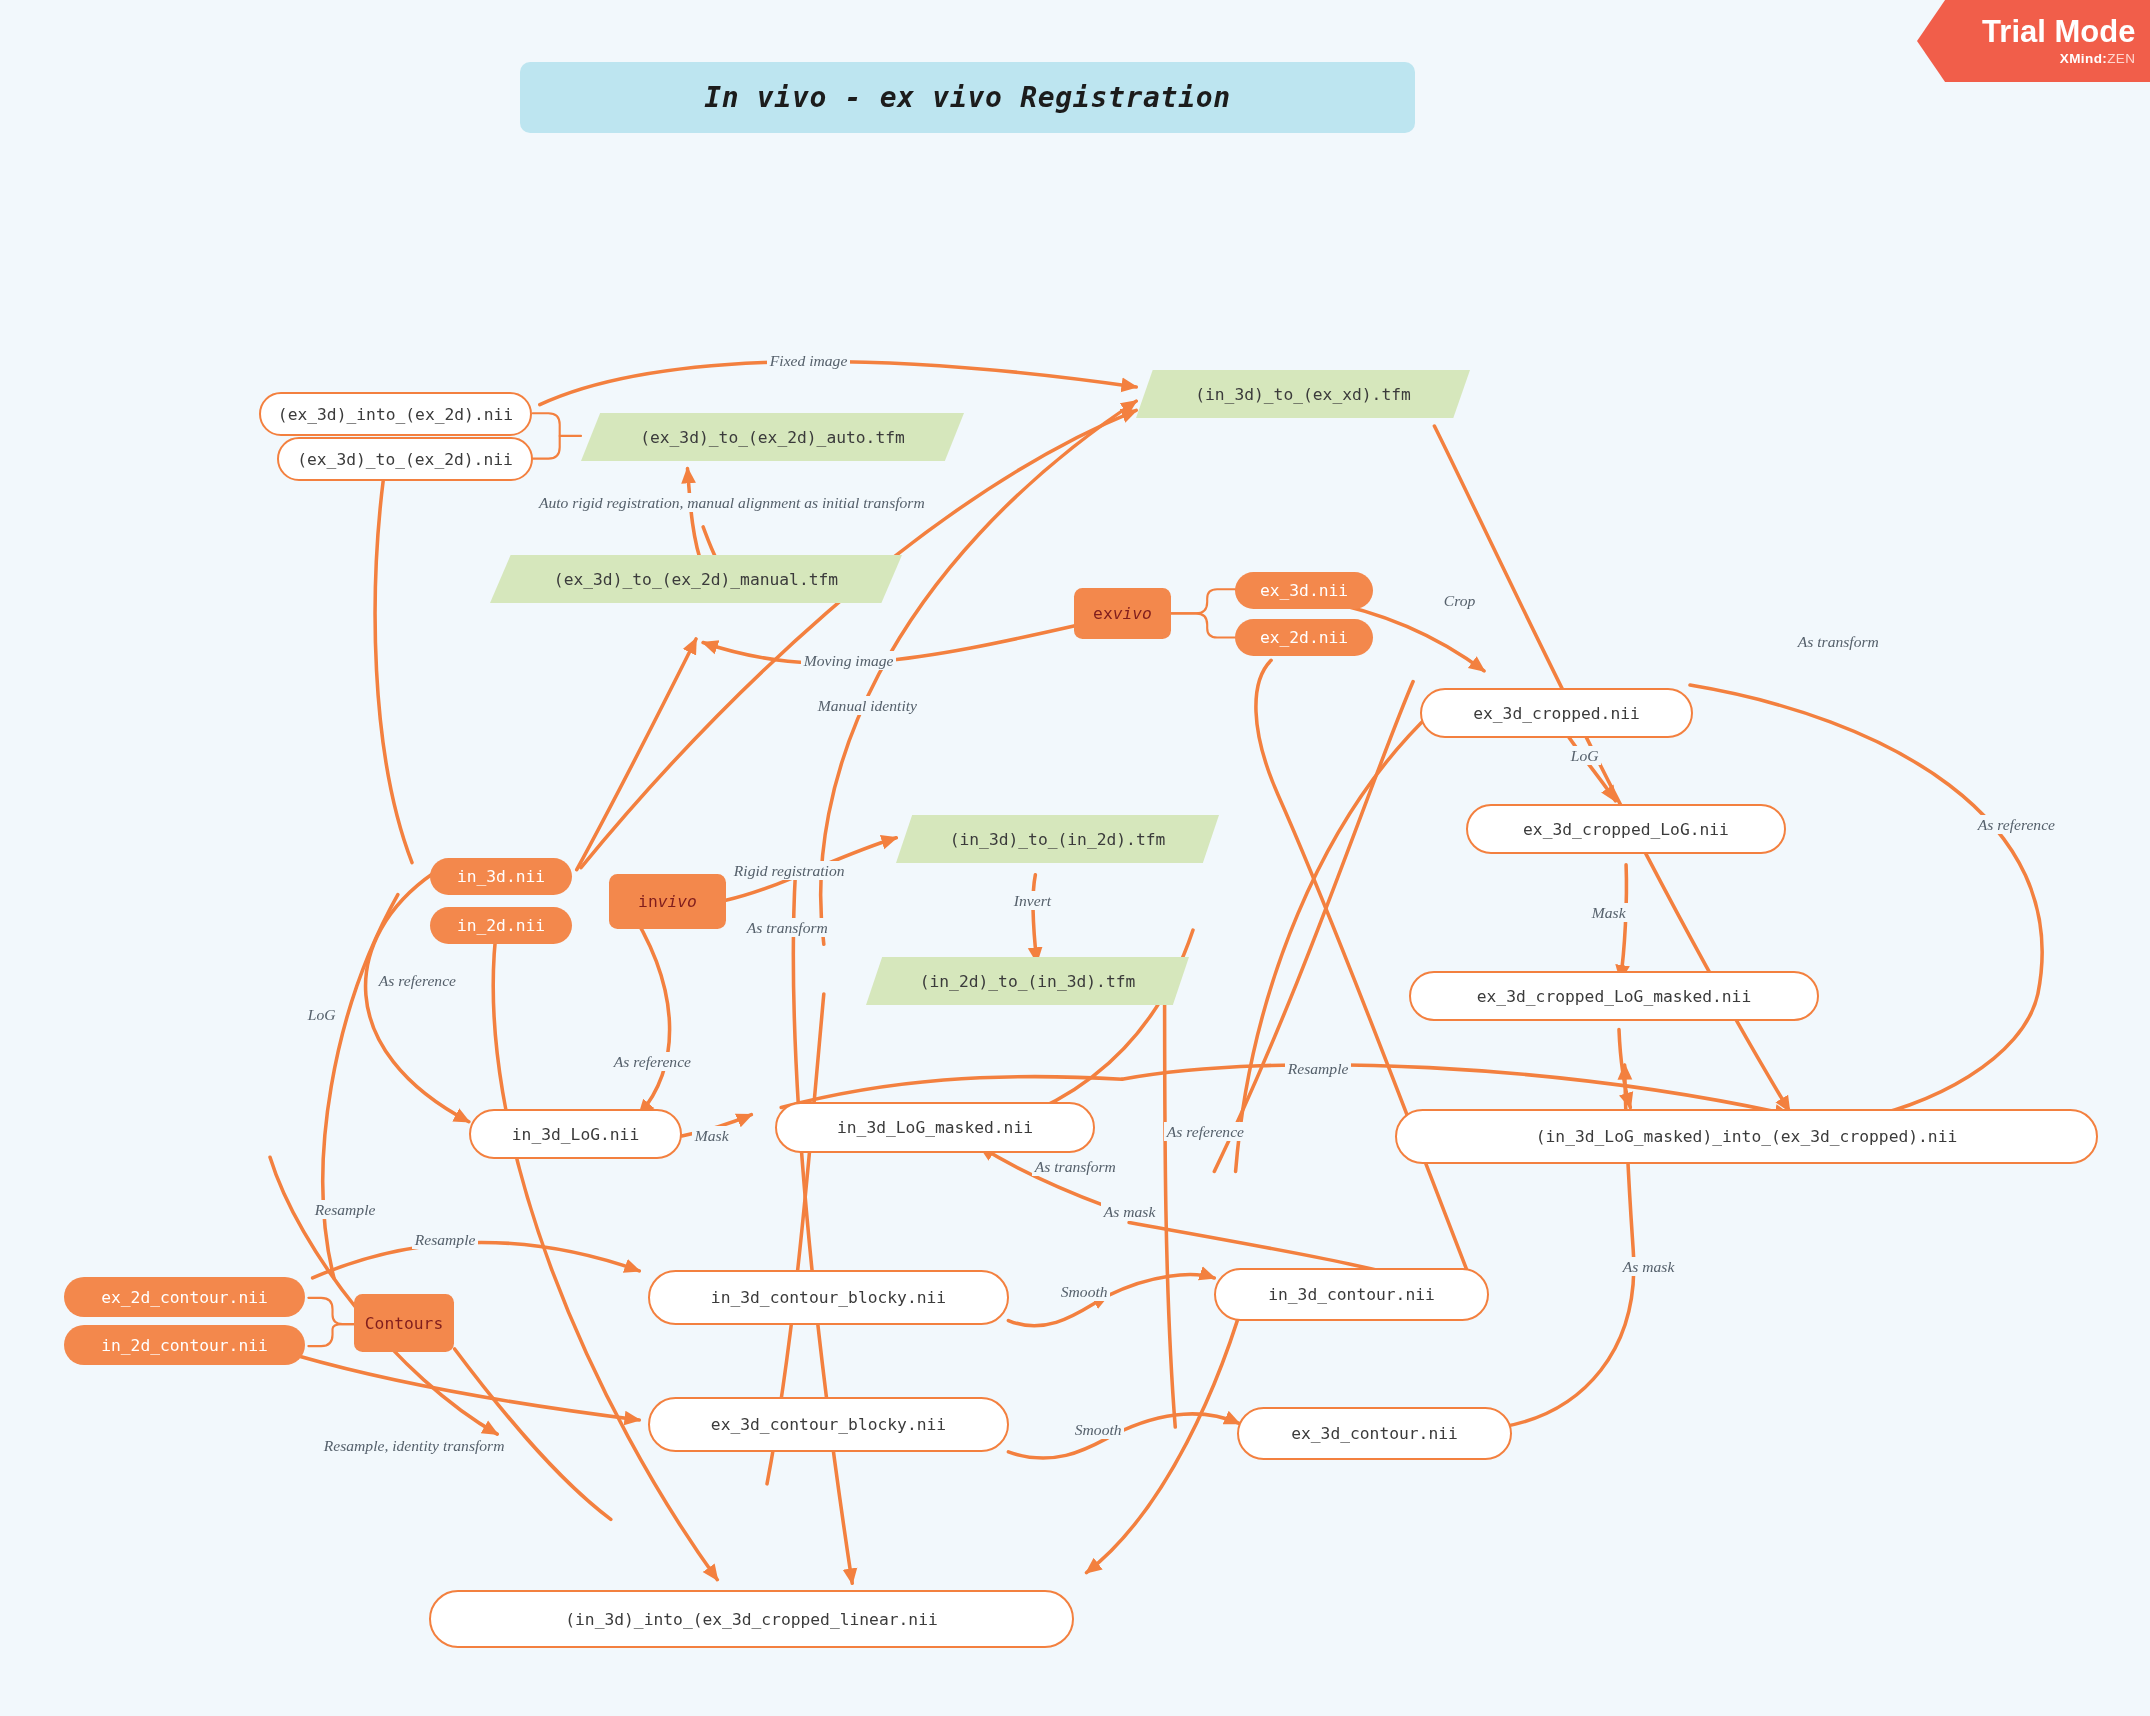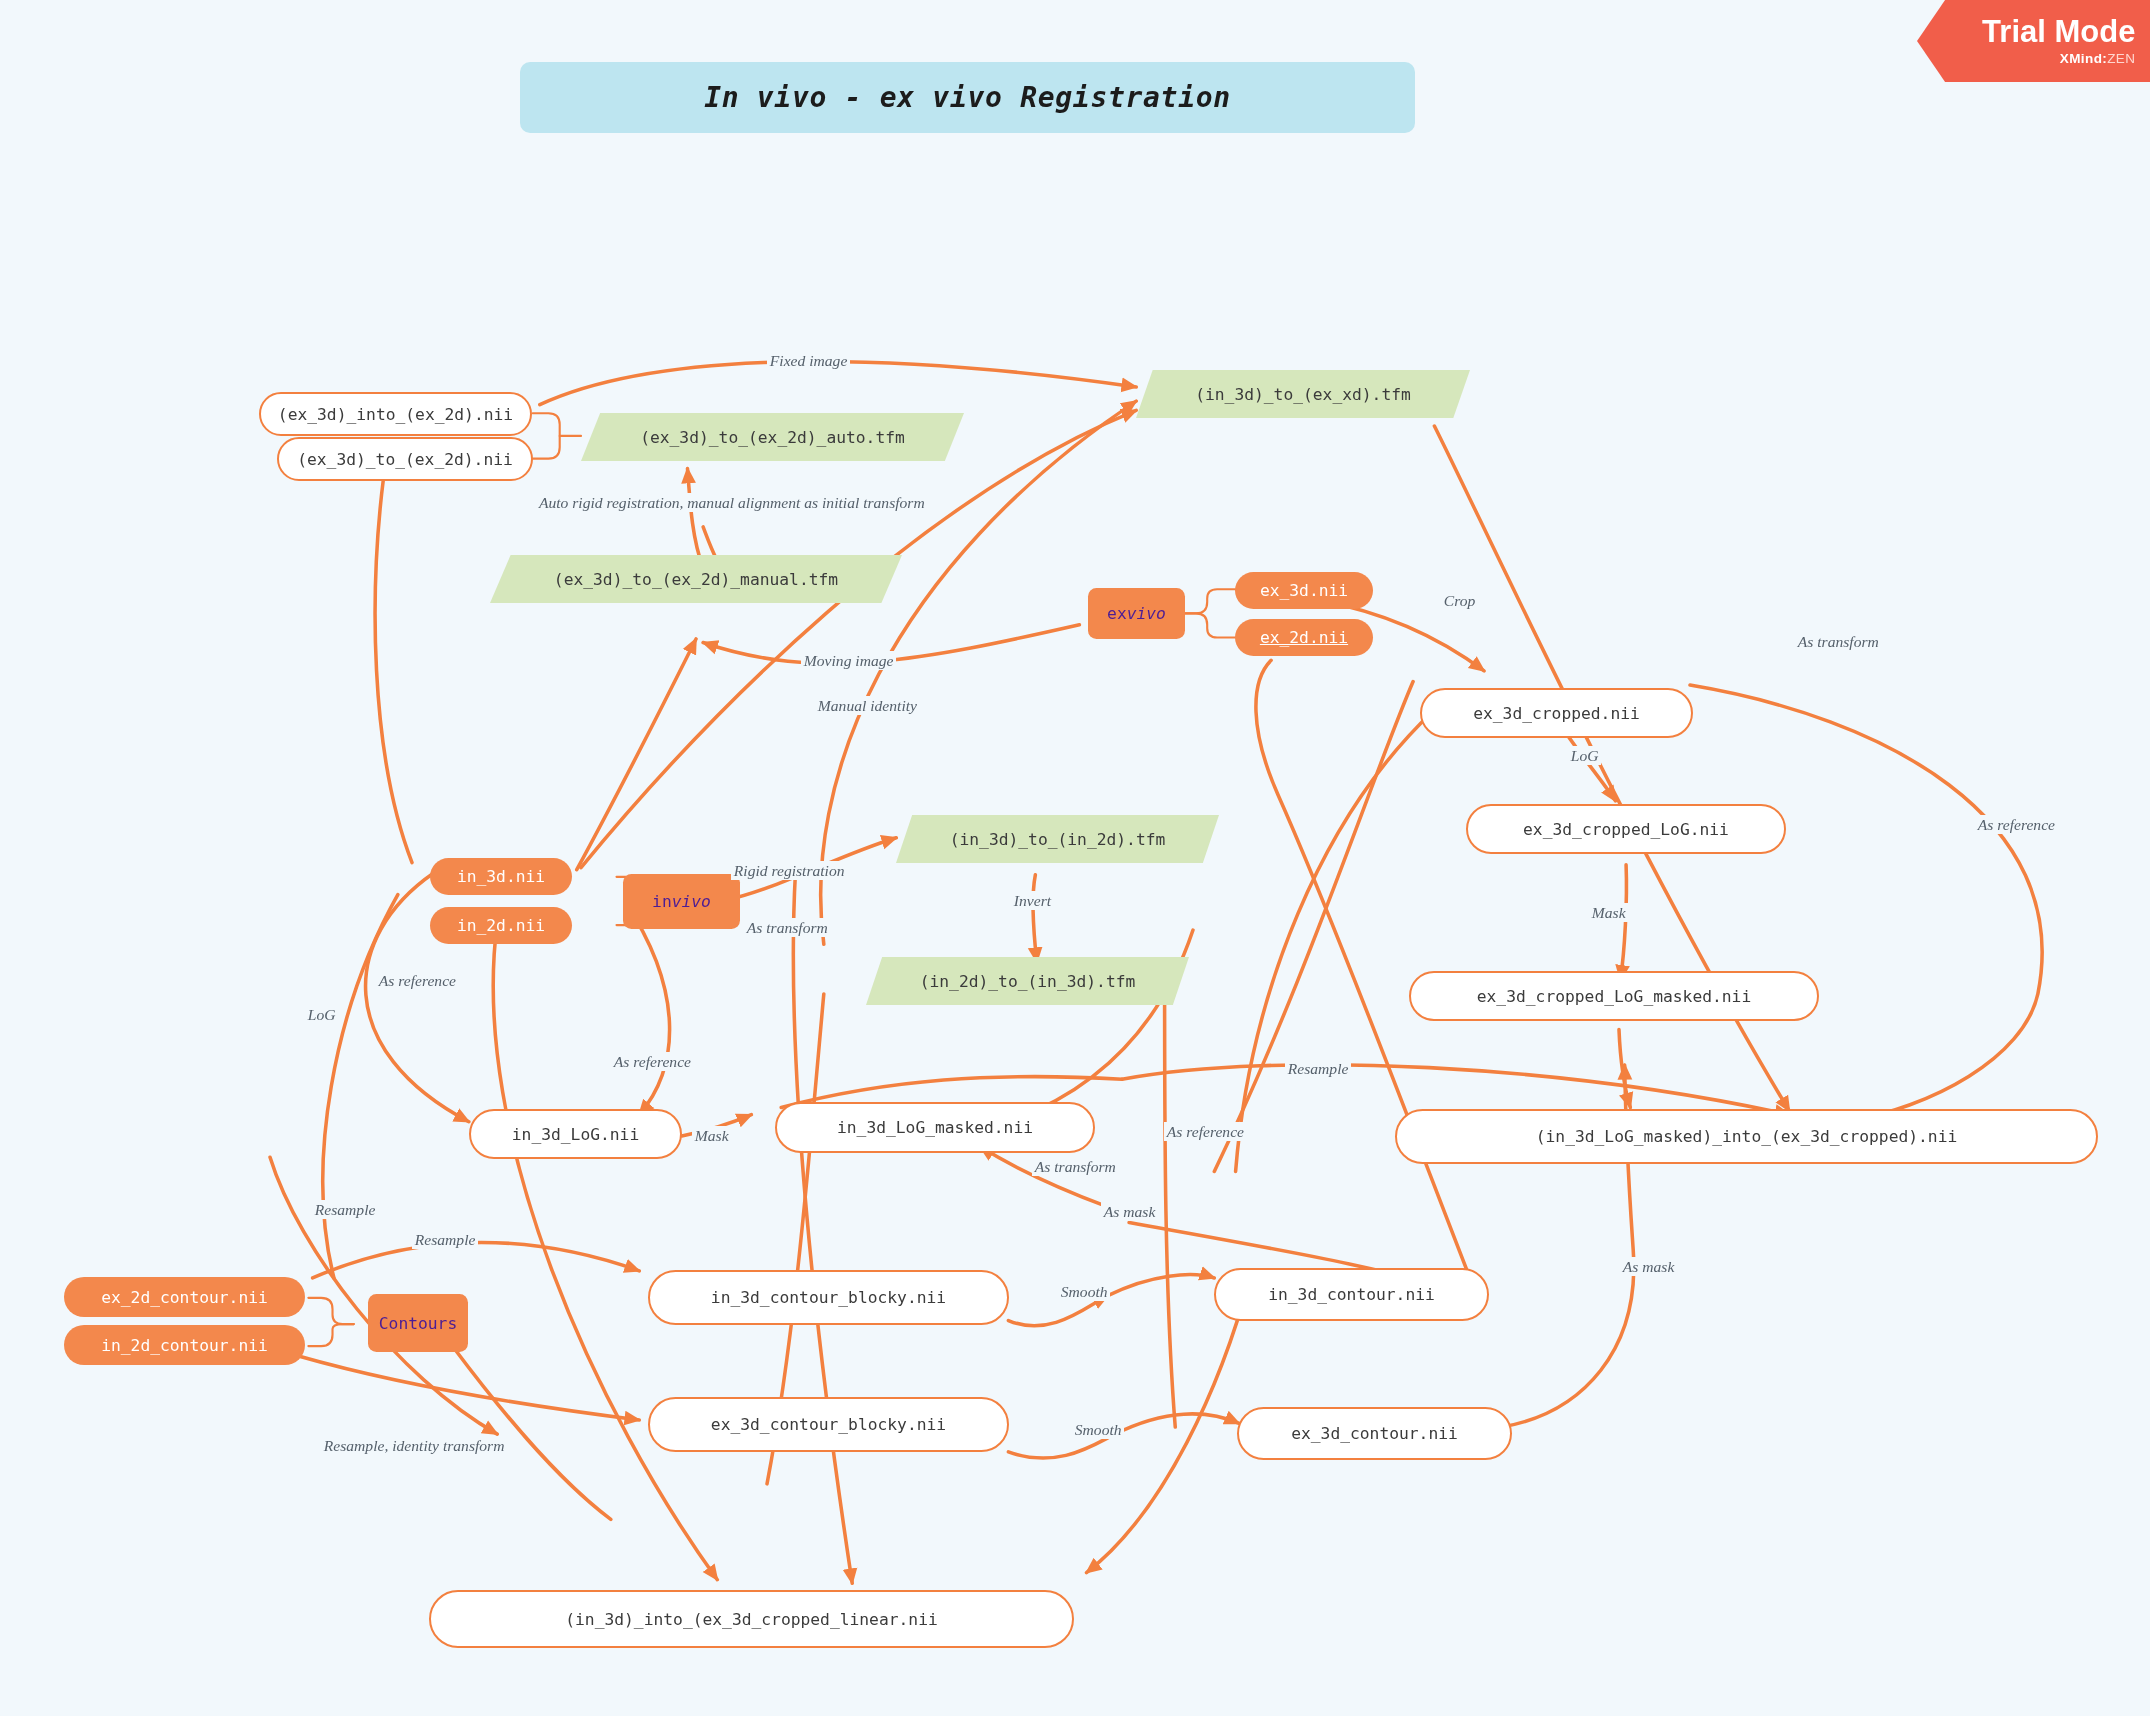--- a/index.html
+++ b/index.html
@@ -46,21 +46,21 @@
     font-family:"DejaVu Sans Mono","Liberation Mono",monospace;
     font-size:16.3px;white-space:nowrap;
   }
   .node.white{
     background:#ffffff;border:2.1px solid #f3803f;border-radius:709px;color:#3b3b3b;
   }
   .node.orange{
     background:#f3884c;color:#ffffff;border-radius:709px;border:none;
   }
   .node.root{
-    background:#f3884c;color:#4c1d95;border-radius:8.5px;border:none;margin-left:14px;
+    background:#f3884c;color:#7f1d1d;border-radius:8.5px;border:none;
   }
   .node.green{
     background:#d6e7bc;color:#3b3b3b;border:none;border-radius:0;
   }
 
   
   .elabel{
     position:absolute;
     font-family:Liberation Serif, serif;
     font-style:italic;font-size:15.6px;color:#55606b;
@@ -195,21 +195,21 @@
   <div class="node green" style="left:581px;top:413px;width:383px;height:48px;clip-path:polygon(5% 0%,100% 0%,95% 100%,0% 100%);">(ex_3d)_to_(ex_2d)_auto.tfm</div>
 
   <div class="node green" style="left:490px;top:555px;width:412px;height:48px;clip-path:polygon(5% 0%,100% 0%,95% 100%,0% 100%);">(ex_3d)_to_(ex_2d)_manual.tfm</div>
 
   <div class="node green" style="left:1136px;top:370px;width:334px;height:48px;clip-path:polygon(5% 0%,100% 0%,95% 100%,0% 100%);">(in_3d)_to_(ex_xd).tfm</div>
 
   <div class="node root" style="left:1074px;top:588px;width:97px;height:51px;font-style:normal;">ex <i>vivo</i></div>
 
   <div class="node orange" style="left:1235px;top:572px;width:138px;height:37px;">ex_3d.nii</div>
 
-  <div class="node orange" style="left:1235px;top:619px;width:138px;height:37px;text-decoration:underline;">ex_2d.nii</div>
+  <div class="node orange" style="left:1235px;top:619px;width:138px;height:37px;">ex_2d.nii</div>
 
   <div class="node white" style="left:1420px;top:688px;width:273px;height:50px;">ex_3d_cropped.nii</div>
 
   <div class="node white" style="left:1466px;top:804px;width:320px;height:50px;">ex_3d_cropped_LoG.nii</div>
 
   <div class="node white" style="left:1409px;top:971px;width:410px;height:50px;">ex_3d_cropped_LoG_masked.nii</div>
 
   <div class="node root" style="left:609px;top:874px;width:117px;height:55px;">in <i>vivo</i></div>
 
   <div class="node orange" style="left:430px;top:858px;width:142px;height:37px;">in_3d.nii</div>

